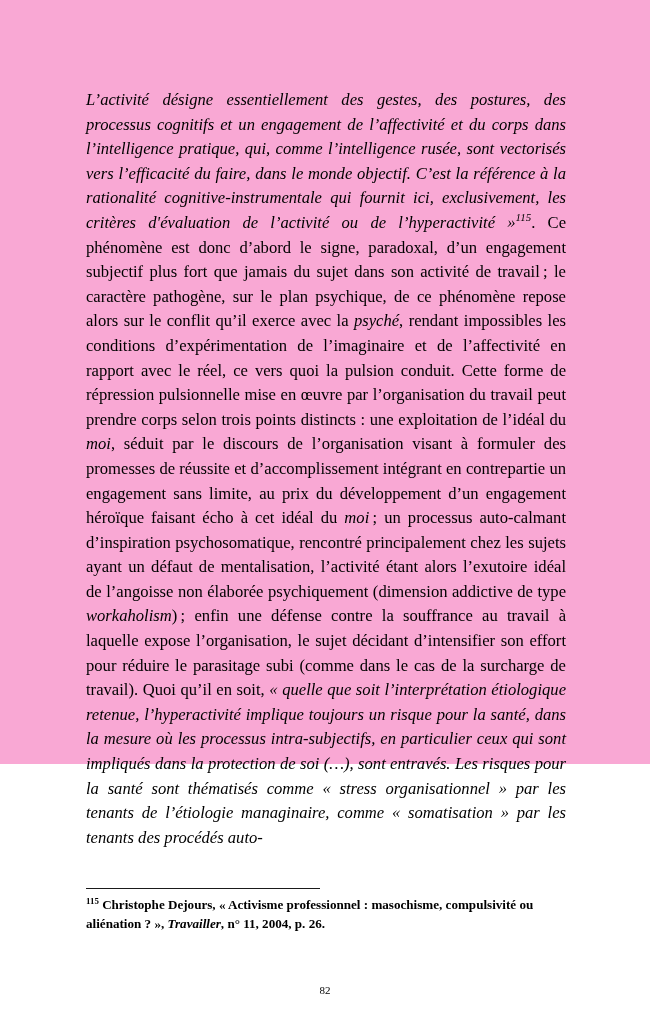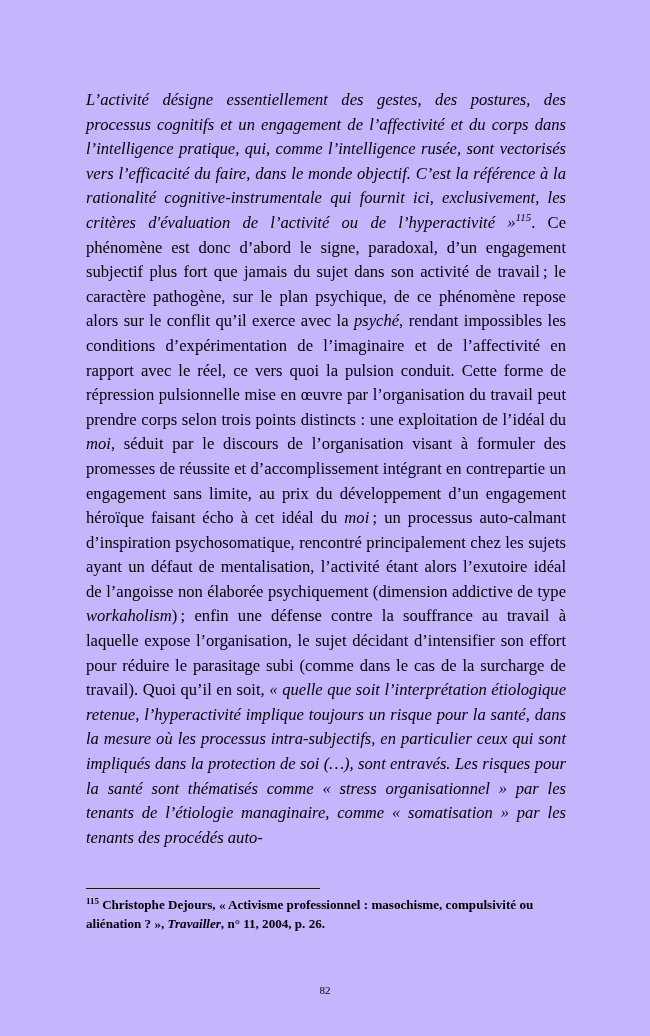--- a/index.html
+++ b/index.html
@@ -14,22 +14,22 @@
     font-family: "Liberation Serif", "DejaVu Serif", serif;
     color: #000000;
     overflow: hidden;
   }
 
   .page {
     position: absolute;
     left: 0;
     top: 0;
     width: 650px;
-    height: 1036px;
-    background: #c4b5fd;
+    height: 764px;
+    background: #f9a8d4;
   }
 
   
   .content {
     position: absolute;
     left: 86px;
     top: 88px;
     width: 480px;
   }
 

